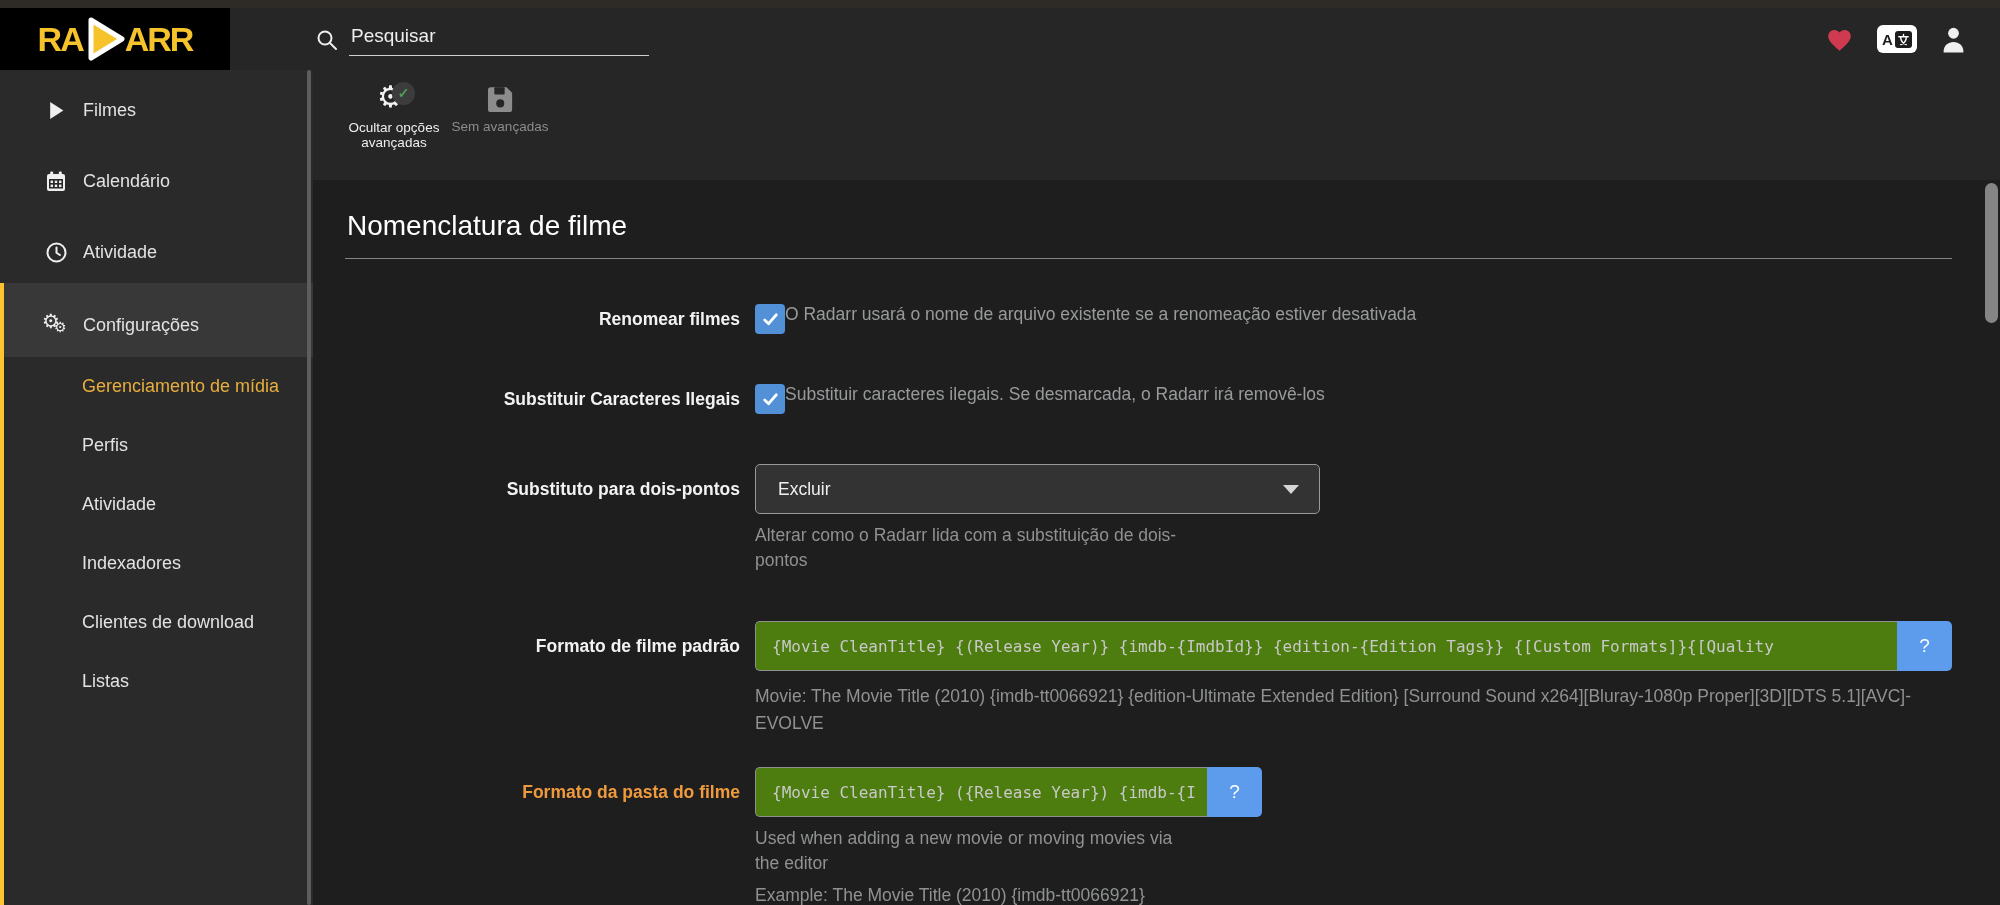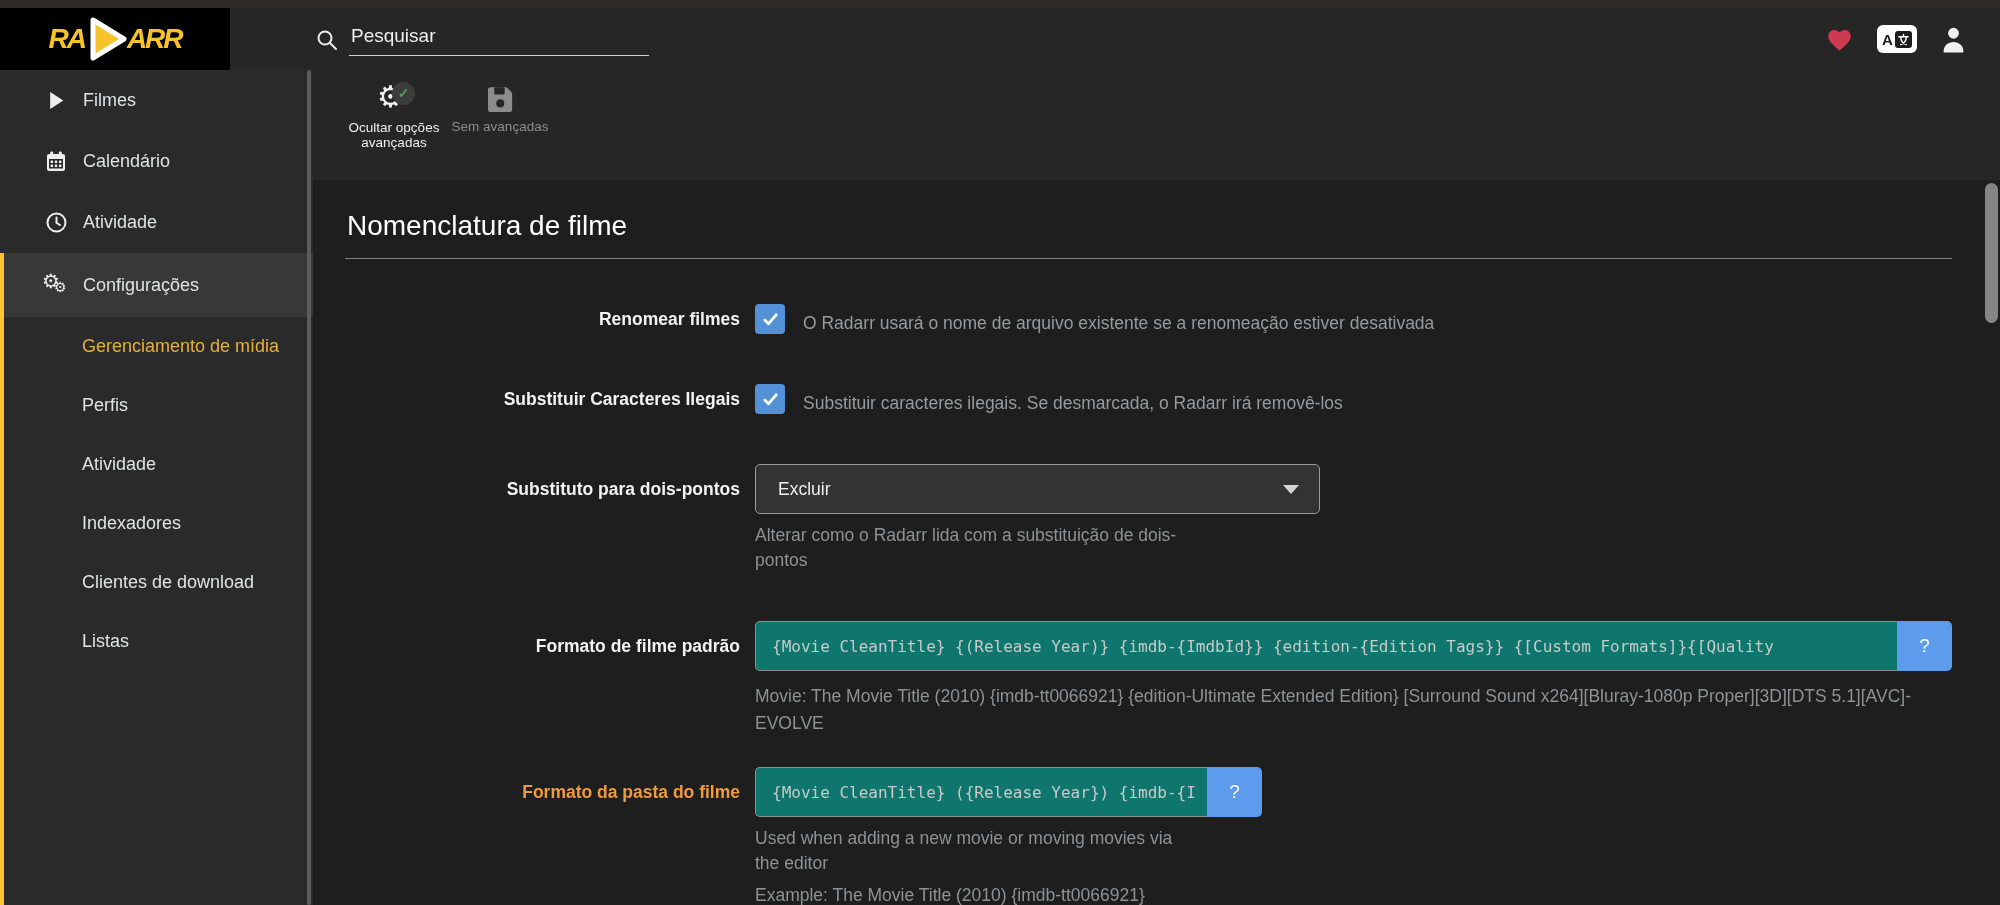--- a/index.html
+++ b/index.html
@@ -2,41 +2,41 @@
 <html><head>
 <meta charset="utf-8">
 <style>
   * { margin:0; padding:0; box-sizing:border-box; }
   html,body { width:2000px; height:905px; overflow:hidden; background:#1e1e1e;
               font-family:"Liberation Sans", sans-serif; }
   .top-strip { height:8px; background:#2e2a25; width:100%; }
   
   .topbar { height:62px; background:#262626; display:flex; align-items:center; }
   .logo-area { width:230px; height:62px; background:#000; display:flex; align-items:center; justify-content:center; flex:0 0 auto; }
-  .logo { display:flex; align-items:center; color:#f6c32b; font-weight:bold; font-style:italic;
-          font-size:28px; letter-spacing:-2px; line-height:1; user-select:none; }
+  .logo { display:flex; align-items:center; color:#f6c32b; font-weight:bold; 
+          font-size:34px; letter-spacing:-2px; line-height:1; user-select:none; }
   .logo svg { margin:0 -2px; }
   .search-wrap { display:flex; align-items:flex-end; margin-left:85px; gap:10px; }
   .search-wrap svg { margin-bottom:4px; }
   .search-input { width:300px; background:transparent; border:none; border-bottom:1px solid #cfcfcf;
                   color:#eee; font-size:19px; padding:2px 2px 8px 2px; outline:none;
                   font-family:"Liberation Sans", sans-serif; }
   .search-input::placeholder { color:#eee; opacity:1; }
   .topbar-right { margin-left:auto; display:flex; align-items:center; gap:24px; padding-right:34px; }
   .translate-icon { background:#fff; border-radius:6px; width:40px; height:28px; display:flex;
                     align-items:center; justify-content:center; gap:2px; }
   .translate-icon .ta { color:#1d1d1d; font-weight:bold; font-size:15px; }
   .translate-icon .tbox { background:#1d1d1d; border-radius:3px; width:17px; height:17px;
                           display:flex; align-items:center; justify-content:center; }
   
   .body { display:flex; height:835px; }
   .sidebar { width:313px; background:#2a2a2a; flex:0 0 auto; position:relative; display:flex;
              flex-direction:column; color:#e1e2e3; font-size:18px; }
   .side-scrollbar { position:absolute; right:2px; top:0; bottom:0; width:4px; background:#5d5d5d; border-radius:2px; }
-  .side-item { display:flex; align-items:center; gap:16px; padding:20px 24px 20px 45px; cursor:pointer; }
+  .side-item { display:flex; align-items:center; gap:16px; padding:30px 24px 20px 45px; cursor:pointer; }
   .side-icon { width:22px; display:flex; justify-content:center; flex:0 0 auto; }
   .active-group { border-left:4px solid #ffc230; flex:1; display:flex; flex-direction:column; }
   .active-group .side-item { padding-left:41px; background:#383838; }
   .sub-item { padding:16px 24px 16px 41px; text-indent:37px; line-height:27px; cursor:pointer; }
   .sub-item.active { color:#e8ae3d; }
   .gears { position:relative; width:22px; height:24px; color:#eee; }
   .gears .g1 { position:absolute; left:-3px; top:-4px; font-size:20px; font-family:"DejaVu Sans", sans-serif; }
   .gears .g2 { position:absolute; left:9px; top:6px; font-size:14px; font-family:"DejaVu Sans", sans-serif; }
   
   .content { flex:1; position:relative; background:#1e1e1e; }
@@ -57,36 +57,36 @@
   .page-title { color:#fff; font-size:28px; font-weight:400; padding:4px 0 16px 2px;
                 border-bottom:1px solid #858585; }
   
   .form-row { display:flex; align-items:flex-start; }
   .row-label { width:410px; flex:0 0 auto; text-align:right; padding-right:15px; color:#f2f2f2;
                font-size:17.5px; font-weight:bold; }
   .row-label.advanced { color:#ef9a3d; }
   .row-control { flex:1; min-width:0; }
   .check-row { margin-top:45px; }
   .check-row .row-label { line-height:30px; }
-  .check-line { display:flex; align-items:flex-end; gap:18px; }
+  .check-line { display:flex; align-items:flex-start; }
   .checkbox { width:30px; height:30px; background:#5291d8; border-radius:4px; flex:0 0 auto;
               display:flex; align-items:center; justify-content:center; cursor:pointer; }
   .check-help { color:#989a9c; font-size:17.5px; }
   .select-row { margin-top:50px; }
   .select-row .row-label, .format-row .row-label { line-height:50px; }
   .select-box { width:565px; height:50px; background:#333; border:1px solid #9a9a9a; border-radius:5px;
                 display:flex; align-items:center; padding:0 20px 0 22px; color:#eee; font-size:17.5px;
                 cursor:pointer; }
   .caret { margin-left:auto; width:0; height:0; border-left:8px solid transparent;
            border-right:8px solid transparent; border-top:9px solid #d5d5d5; }
   .field-help { color:#8f9193; font-size:17.5px; line-height:25px; margin-top:9px; }
   .field-help.narrow { max-width:430px; }
   .format-row { margin-top:48px; }
   .input-group { display:flex; }
-  .format-input { height:50px; background:#0f766e; border:1px solid #8f8f8f; border-right:none;
+  .format-input { height:50px; background:#4d7c0f; border:1px solid #8f8f8f; border-right:none;
                   border-radius:5px 0 0 5px; display:flex; align-items:center; padding:0 16px;
                   font-family:"DejaVu Sans Mono", monospace; font-size:16px; color:#c9c9c9;
                   white-space:nowrap; overflow:hidden; }
   .format-input.grow { flex:1; min-width:0; }
   .format-input.fixed { width:452px; }
   .help-btn { width:55px; height:50px; background:#5d9cec; border:none; border-radius:0 5px 5px 0;
               color:#fff; font-size:19px; cursor:pointer; flex:0 0 auto;
               font-family:"Liberation Sans", sans-serif; }
   .example-text { color:#8f9193; font-size:17.5px; line-height:27px; margin-top:12px; }
 </style>

